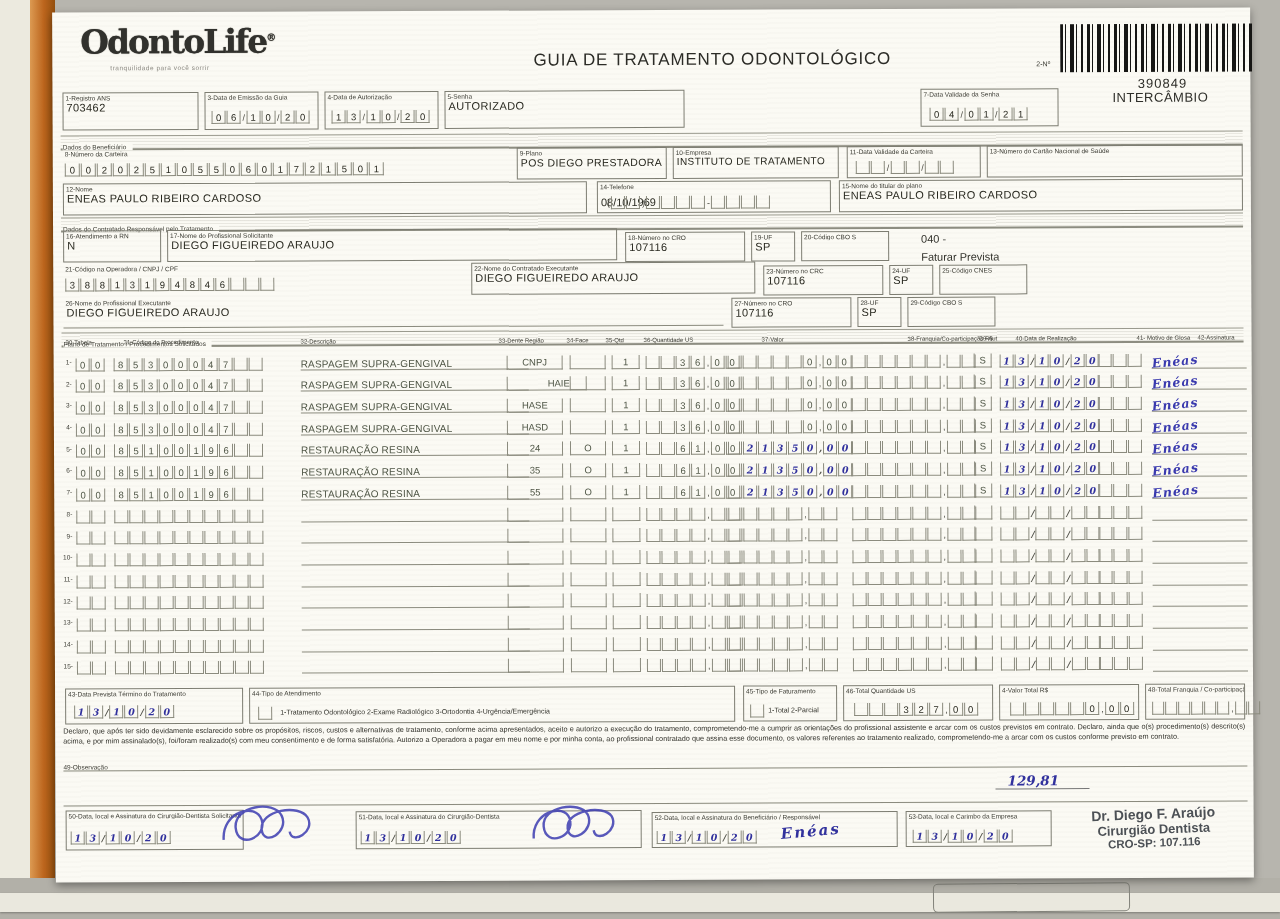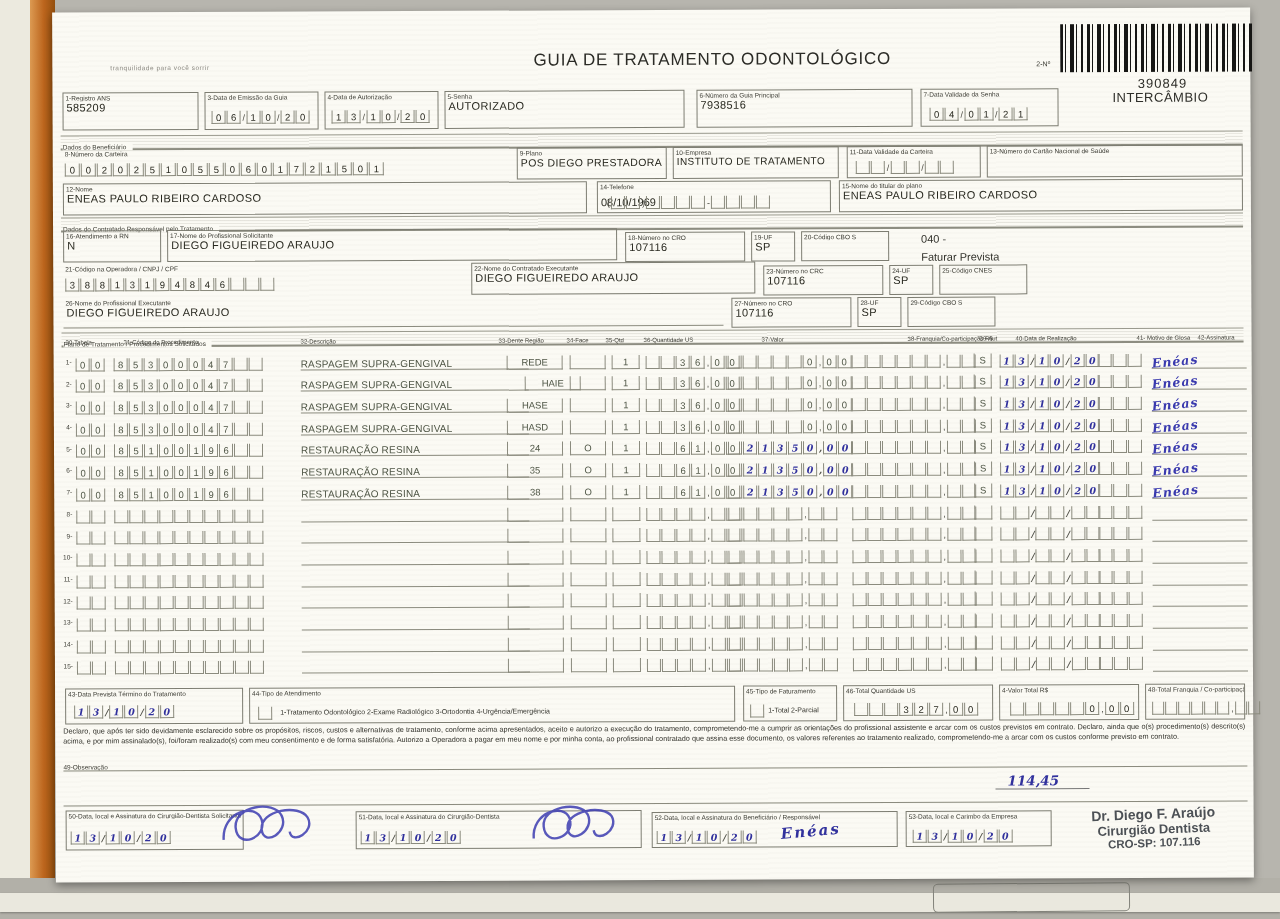--- a/index.html
+++ b/index.html
@@ -68,30 +68,31 @@
 <div id="stage">
 
   <div class="bgstrip" style="left:0;top:0;width:30px;height:919px;background:#eceadf;"></div>
   <div class="bgstrip" style="left:30px;top:0;width:25px;height:919px;background:linear-gradient(90deg,#dc9a52,#bc651d 55%,#94500f);"></div>
   <div class="bgstrip" style="left:0;top:878px;width:1280px;height:41px;background:#b2b0a8;"></div>
   <div class="bgstrip" style="left:0;top:893px;width:1280px;height:19px;background:#eae8de;box-shadow:0 1px 2px rgba(0,0,0,.3);"></div>
   <div class="bgstrip" style="left:933px;top:883px;width:195px;height:27px;border:1px solid #82827a;border-radius:5px;transform:rotate(-0.5deg);"></div>
 
   <div id="page">
 
+    <div id="logo"><span>OdontoLife</span><sup>®</sup></div>
     <div id="tagline">tranquilidade para você sorrir</div>
     <div id="title">GUIA DE TRATAMENTO ODONTOLÓGICO</div>
     <div id="fnum">2-Nº</div>
     <div id="barcode"></div>
     <div id="bcnum">390849</div>
     <div id="bccap">INTERCÂMBIO</div>
 
     <div class="fbox" style="left:10px;top:80px;width:136px;height:38px;">
       <span class="lbl">1-Registro ANS</span>
-      <span class="val">585209</span>
+      <span class="val">703462</span>
       </div>
     <div class="fbox" style="left:152px;top:80px;width:114px;height:38px;">
       <span class="lbl">3-Data de Emissão da Guia</span>
       <span class="abs combs" style="left:6px;top:18px;">
           <span class="c">0</span>
           <span class="c">6</span>
           <span class="sep">/</span>
           <span class="c">1</span>
           <span class="c">0</span>
           <span class="sep">/</span>
@@ -108,24 +109,20 @@
           <span class="c">1</span>
           <span class="c">0</span>
           <span class="sep">/</span>
           <span class="c">2</span>
           <span class="c">0</span>
         </span>
       </div>
     <div class="fbox" style="left:392px;top:80px;width:240px;height:38px;">
       <span class="lbl">5-Senha</span>
       <span class="val">AUTORIZADO</span>
-      </div>
-    <div class="fbox" style="left:644px;top:80px;width:216px;height:38px;">
-      <span class="lbl">6-Número da Guia Principal</span>
-      <span class="val">7938516</span>
       </div>
     <div class="fbox" style="left:868px;top:80px;width:138px;height:38px;">
       <span class="lbl">7-Data Validade da Senha</span>
       <span class="abs combs" style="left:8px;top:18px;">
           <span class="c">0</span>
           <span class="c">4</span>
           <span class="sep">/</span>
           <span class="c">0</span>
           <span class="c">1</span>
           <span class="sep">/</span>
@@ -326,21 +323,21 @@
             <span class="c">3</span>
             <span class="c">0</span>
             <span class="c">0</span>
             <span class="c">0</span>
             <span class="c">4</span>
             <span class="c">7</span>
             <span class="c"></span>
             <span class="c"></span>
           </span>
           <span class="desc">RASPAGEM SUPRA-GENGIVAL</span>
-          <span class="sbox" style="left: 445px; width: 54px;">REDE</span>
+          <span class="sbox" style="left: 445px; width: 54px;">CNPJ</span>
           <span class="sbox" style="left: 508px; width: 34px;"></span>
           <span class="sbox" style="left: 550px; width: 26px;">1</span>
           <span class="tcell combs tprint" style="left: 584px;">
             <span class="c"></span>
             <span class="c"></span>
             <span class="c">3</span>
             <span class="c">6</span>
             <span class="sep">,</span>
             <span class="c">0</span>
             <span class="c">0</span>
@@ -397,21 +394,21 @@
             <span class="c">3</span>
             <span class="c">0</span>
             <span class="c">0</span>
             <span class="c">0</span>
             <span class="c">4</span>
             <span class="c">7</span>
             <span class="c"></span>
             <span class="c"></span>
           </span>
           <span class="desc">RASPAGEM SUPRA-GENGIVAL</span>
-          <span class="sbox" style="left: 463px; width: 54px;">HAIE</span>
+          <span class="sbox" style="left: 445px; width: 54px; padding-left: 24px;">HAIE</span>
           <span class="sbox" style="left: 508px; width: 34px;"></span>
           <span class="sbox" style="left: 550px; width: 26px;">1</span>
           <span class="tcell combs tprint" style="left: 584px;">
             <span class="c"></span>
             <span class="c"></span>
             <span class="c">3</span>
             <span class="c">6</span>
             <span class="sep">,</span>
             <span class="c">0</span>
             <span class="c">0</span>
@@ -752,21 +749,21 @@
             <span class="c">1</span>
             <span class="c">0</span>
             <span class="c">0</span>
             <span class="c">1</span>
             <span class="c">9</span>
             <span class="c">6</span>
             <span class="c"></span>
             <span class="c"></span>
           </span>
           <span class="desc">RESTAURAÇÃO RESINA</span>
-          <span class="sbox" style="left: 445px; width: 54px;">38</span>
+          <span class="sbox" style="left: 445px; width: 54px;">55</span>
           <span class="sbox" style="left: 508px; width: 34px;">O</span>
           <span class="sbox" style="left: 550px; width: 26px;">1</span>
           <span class="tcell combs tprint" style="left: 584px;">
             <span class="c"></span>
             <span class="c"></span>
             <span class="c">6</span>
             <span class="c">1</span>
             <span class="sep">,</span>
             <span class="c">0</span>
             <span class="c">0</span>
@@ -1439,21 +1436,21 @@
           <span class="c"></span>
           <span class="sep">,</span>
           <span class="c"></span>
           <span class="c"></span>
         </span>
       </div>
 
     <div id="decl">Declaro, que após ter sido devidamente esclarecido sobre os propósitos, riscos, custos e alternativas de tratamento, conforme acima apresentados, aceito e autorizo a execução do tratamento, comprometendo-me a cumprir as orientações do profissional assistente e arcar com os custos previstos em contrato. Declaro, ainda que o(s) procedimento(s) descrito(s) acima, e por mim assinalado(s), foi/foram realizado(s) com meu consentimento e de forma satisfatória. Autorizo a Operadora a pagar em meu nome e por minha conta, ao profissional contratado que assina esse documento, os valores referentes ao tratamento realizado, comprometendo-me a arcar com os custos conforme previsto em contrato.</div>
     <div class="lblonly abs" style="left:8px;top:751px;">49-Observação</div>
     <div id="obsbox"></div>
-    <div id="obsval" class="hand">114,45</div>
+    <div id="obsval" class="hand">129,81</div>
 
     <div class="fbox" style="left:10px;top:798px;width:178px;height:40px;">
       <span class="lbl">50-Data, local e Assinatura do Cirurgião-Dentista Solicitante</span>
       <span class="abs combs hand" style="left:4px;top:20px;">
           <span class="c">1</span>
           <span class="c">3</span>
           <span class="sep">/</span>
           <span class="c">1</span>
           <span class="c">0</span>
           <span class="sep">/</span>

